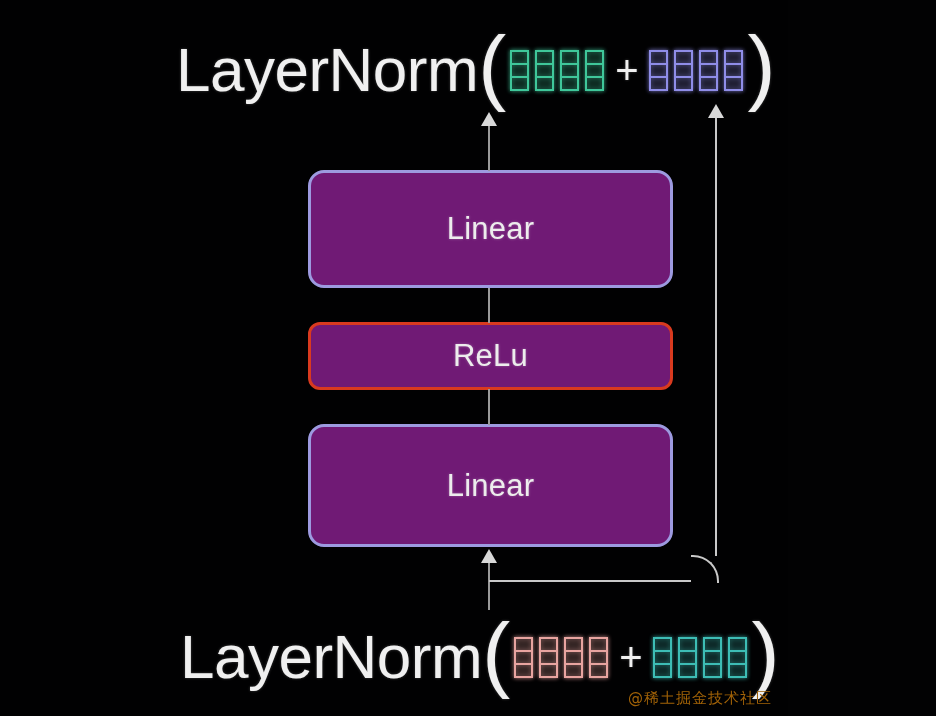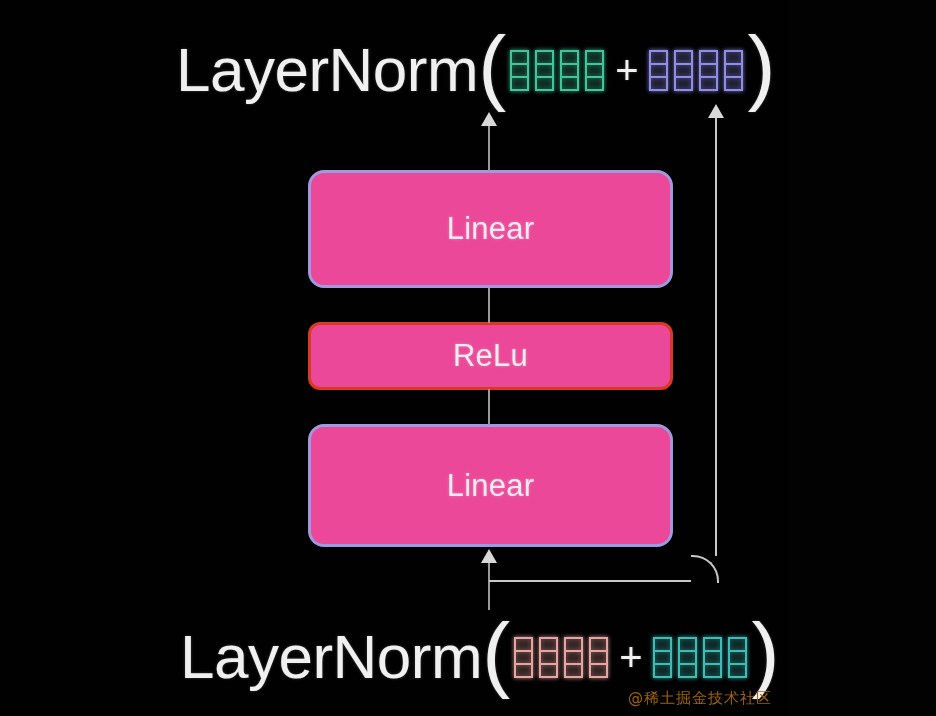--- a/index.html
+++ b/index.html
@@ -81,21 +81,21 @@
     filter: drop-shadow(0 0 2px currentColor);
   }
 
   
   .node {
     position: absolute;
     box-sizing: border-box;
     display: flex;
     align-items: center;
     justify-content: center;
-    background: #ec4899;
+    background: #701a75;
     border-width: 3px;
     border-style: solid;
     border-radius: 16px;
     color: #ededed;
     font-size: 31px;
     letter-spacing: 0.2px;
   }
   .node span {
     text-shadow: 0 0 3px rgba(255,255,255,0.3);
   }

